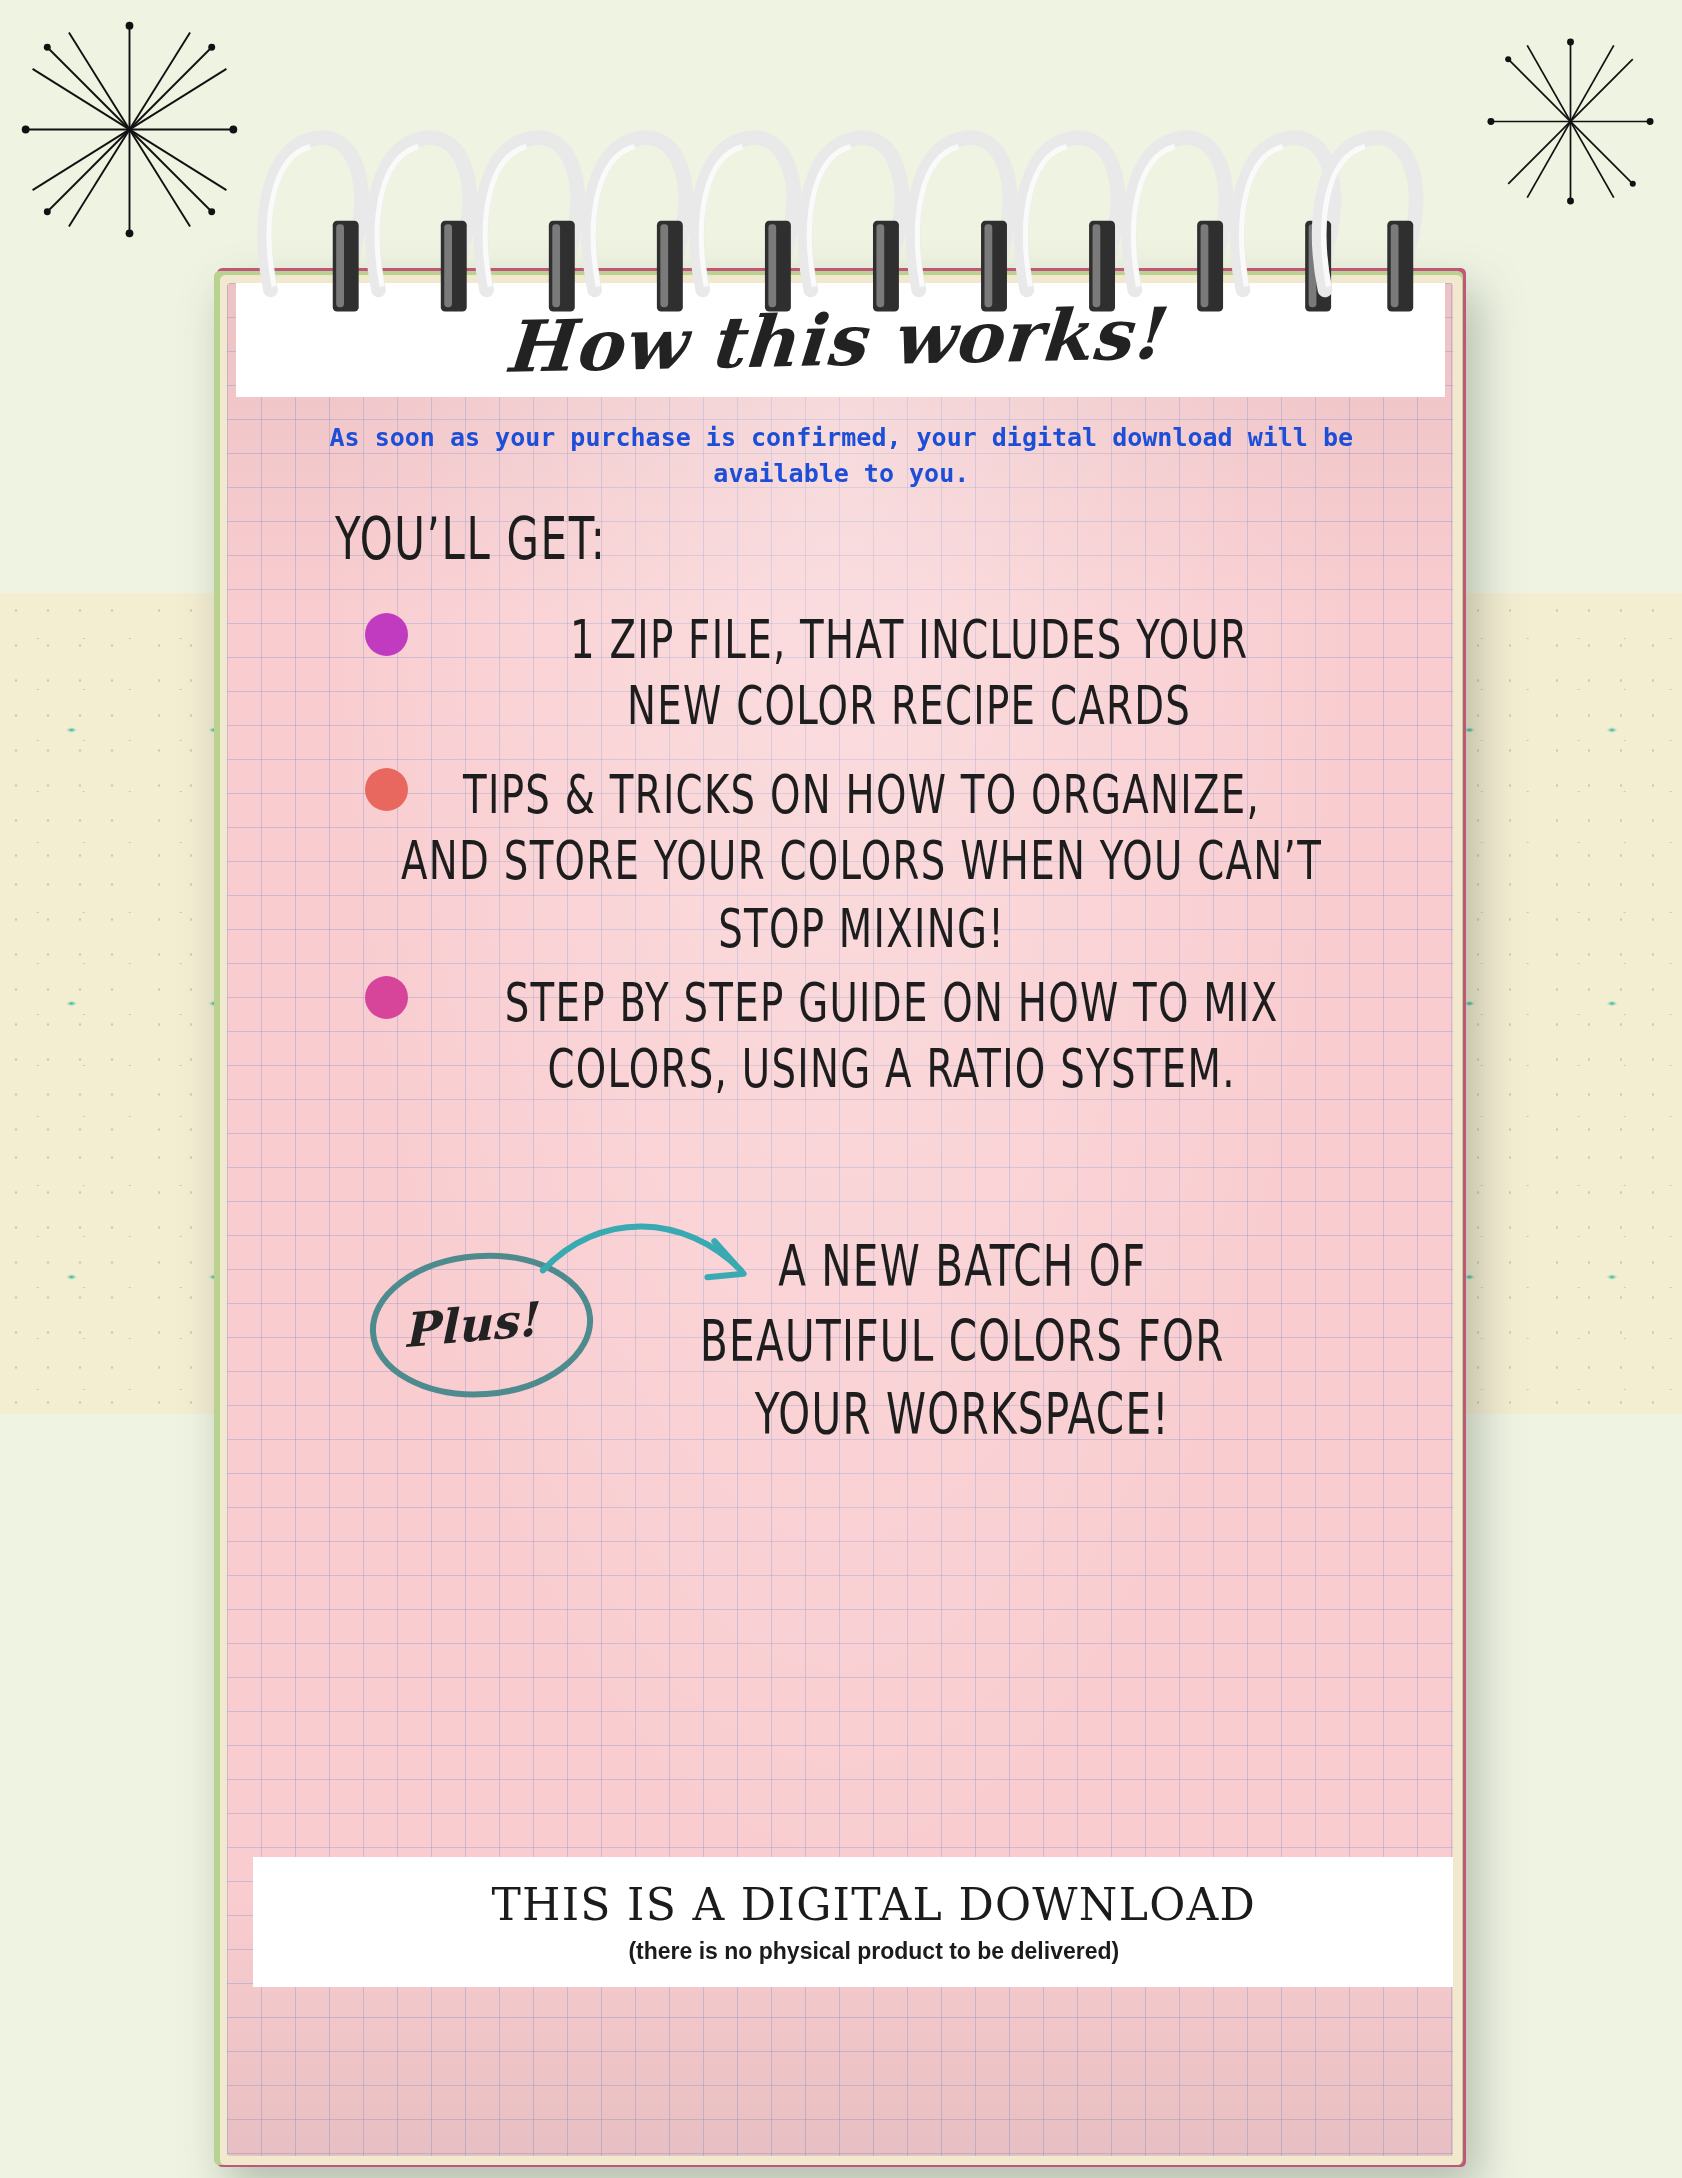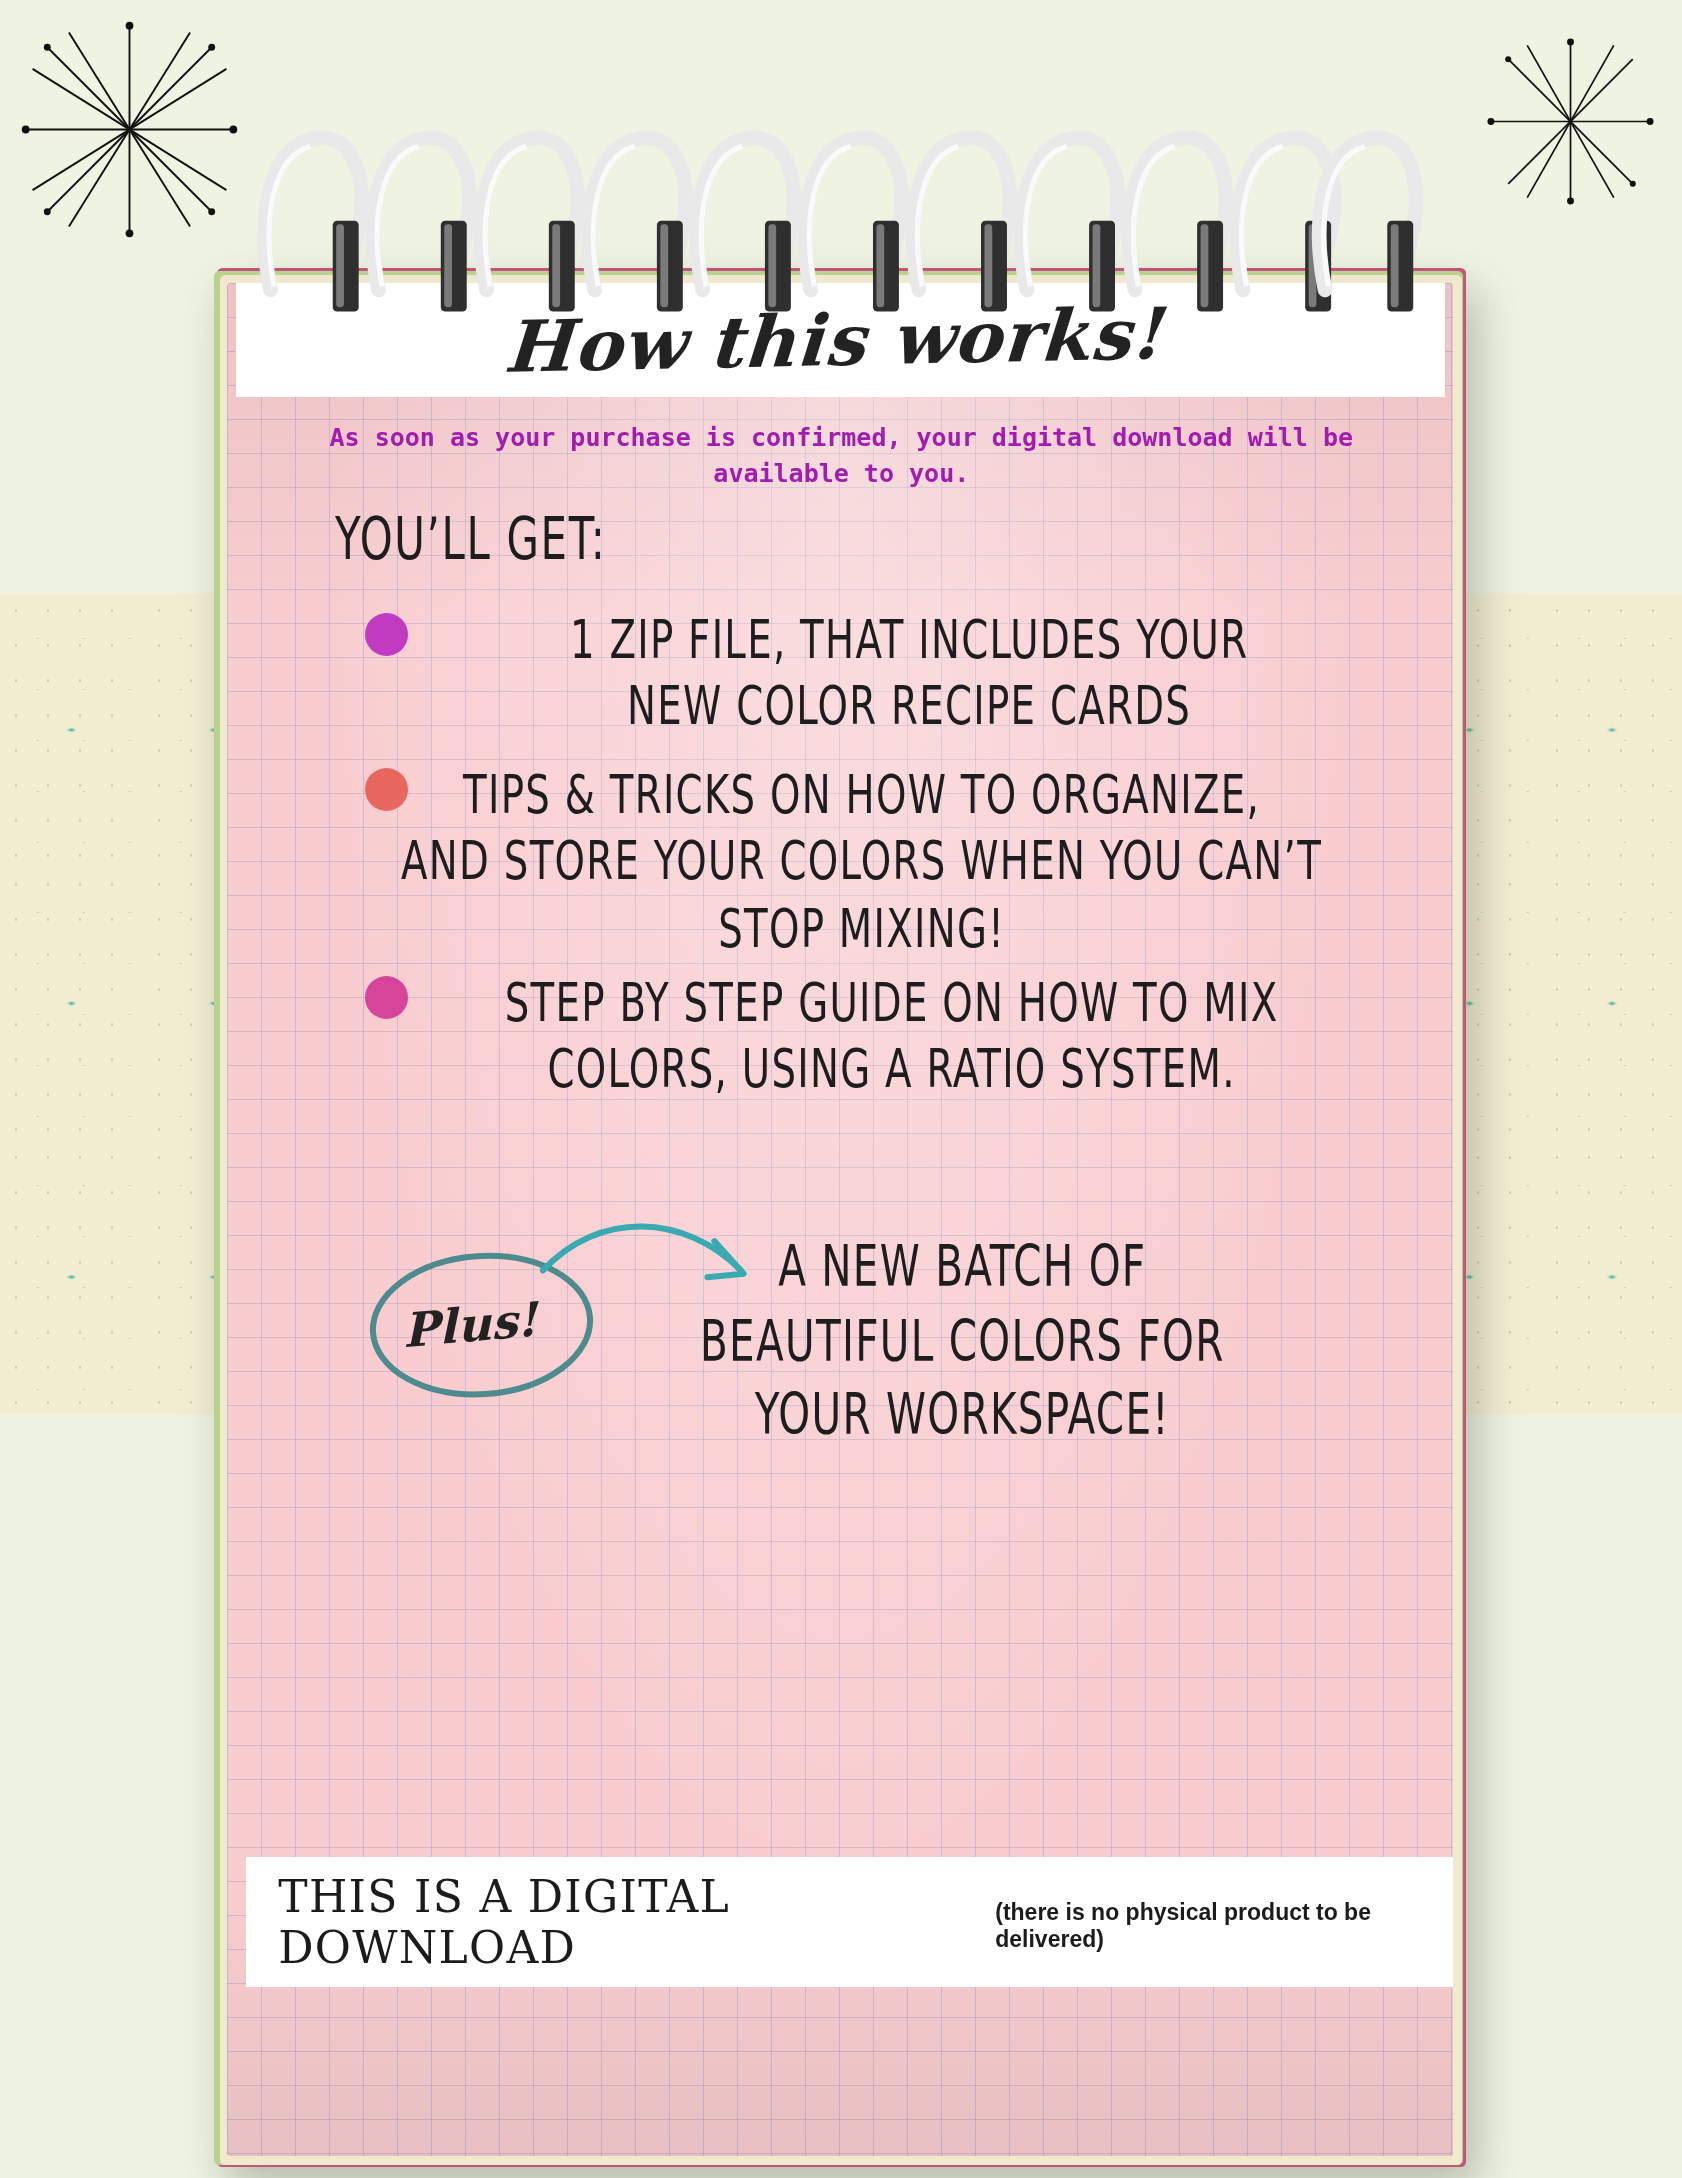--- a/index.html
+++ b/index.html
@@ -165,21 +165,21 @@
   .intro {
     position: absolute;
     left: 52px;
     top: 137px;
     width: 1124px;
     text-align: center;
     font-family: "DejaVu Sans Mono", monospace;
     font-size: 25px;
     font-weight: 700;
     line-height: 1.42;
-    color: #a21caf;
+    color: #1d4ed8;
   }
 
   .youll-get {
     position: absolute;
     left: 108px;
     top: 221px;
     font-family: "DejaVu Sans Condensed", "Liberation Sans Narrow", "Liberation Sans", sans-serif;
     font-size: 48px;
     letter-spacing: 1.7px;
     color: #1d1d1d;
@@ -261,27 +261,27 @@
     color: #1d1d1d;
     transform: scaleY(1.26);
     transform-origin: left top;
   }
   .plus-text .ln { display: block; text-align: center; }
   .arrow-svg { position: absolute; left: 259px; top: 0px; }
 
   
   .footer-band {
     position: absolute;
-    left: 19px;
+    left: 26px;
     bottom: 169px;
     width: 1209px;
     height: 130px;
     background: #ffffff;
     display: flex;
-    flex-direction: row;
+    flex-direction: column;
     align-items: center;
     justify-content: center;
     padding-left: 32px;
   }
   .footer-main {
     font-family: "DejaVu Serif", serif;
     font-size: 44px;
     letter-spacing: 1.3px;
     color: #1b1b1b;
   }

